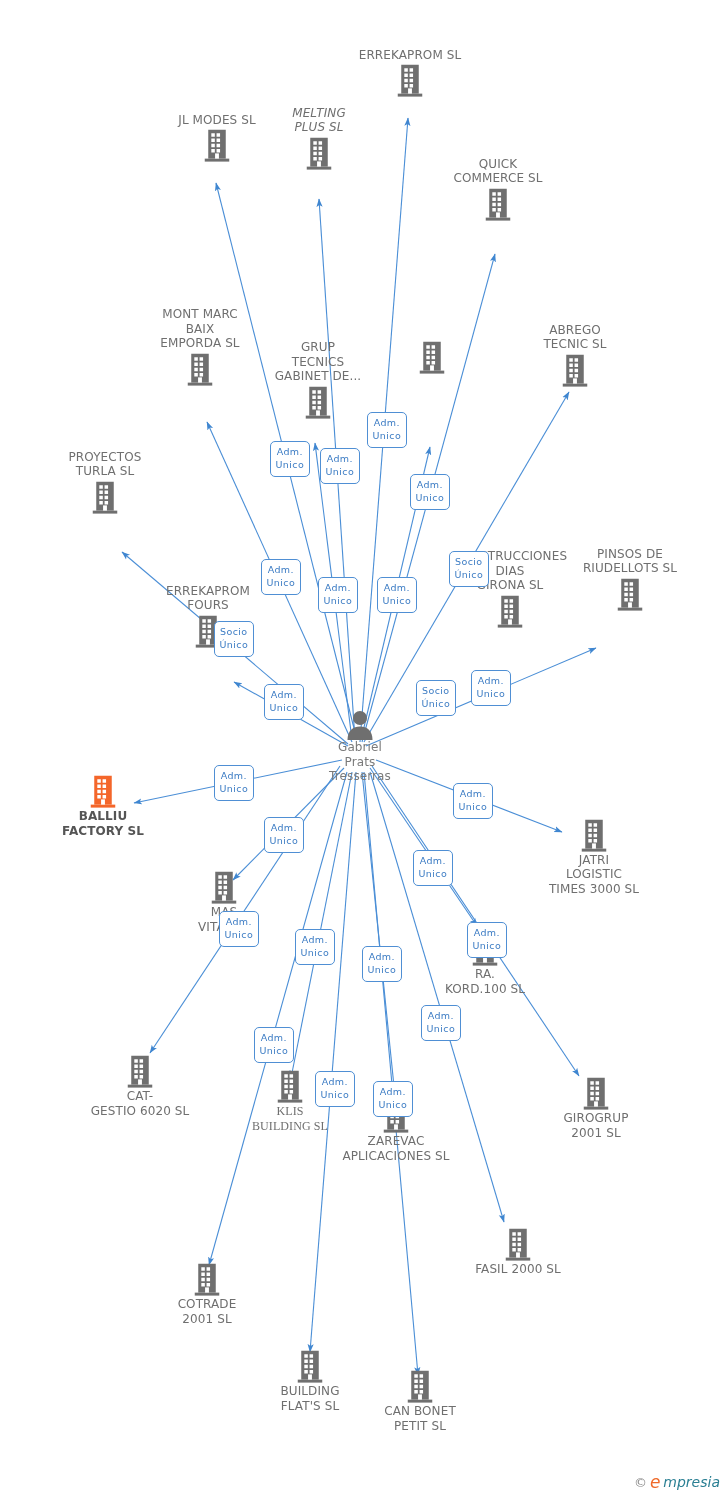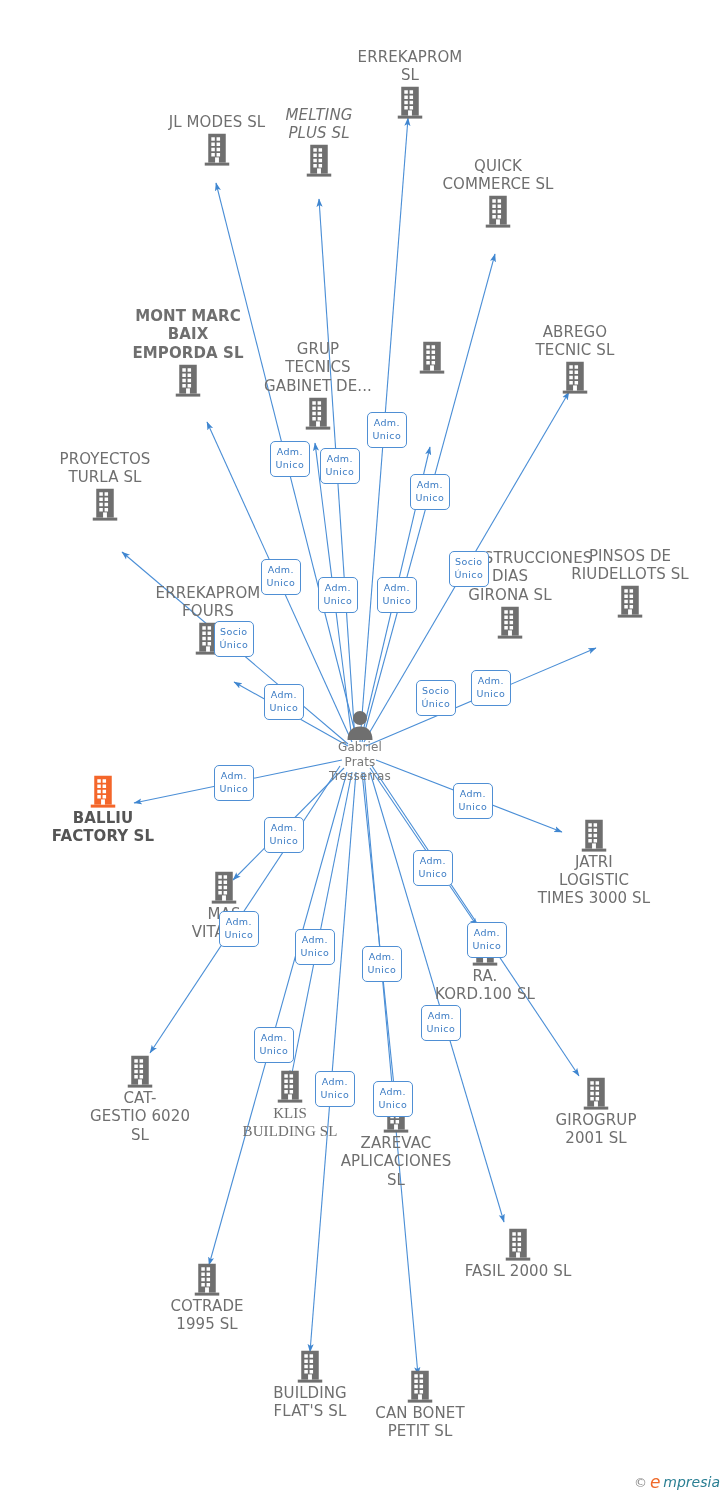--- a/index.html
+++ b/index.html
@@ -24,21 +24,21 @@
   .node {
     position: absolute;
     width: 120px;
     margin-left: -60px;
     text-align: center;
     line-height: 1.22;
   }
   .node .ico { display: block; line-height: 0; }
   .node .lbl {
     display: block;
-    font-size: 15px;
+    font-size: 12px;
     color: #6b6b6b;
     letter-spacing: 0.1px;
     white-space: pre-line;
   }
   .node.company .lbl { color: #6f6f6f; }
   .node.focal .lbl { color: #555555; font-weight: bold; }
   .node.person .lbl { color: #7a7a7a; font-size: 12px; }
   .node.labeltop .lbl { margin-bottom: 1px; }
   .badge {
     position: absolute;
@@ -170,21 +170,21 @@
             <rect x="16.5" y="6" width="4" height="4" fill="#ffffff"></rect>
             <rect x="10.5" y="12" width="4" height="4" fill="#ffffff"></rect>
             <rect x="16.5" y="12" width="4" height="4" fill="#ffffff"></rect>
             <rect x="10.5" y="18" width="4" height="4" fill="#ffffff"></rect>
             <rect x="16.5" y="18" width="4" height="4" fill="#ffffff"></rect>
             <rect x="10.5" y="24" width="4" height="4" fill="#ffffff"></rect>
             <rect x="16.5" y="24" width="4" height="4" fill="#ffffff"></rect>
             <rect x="14.8" y="29" width="4.4" height="6" fill="#ffffff"></rect>
           </svg></span>
       </div>
-      <div class="node company labeltop" style="left: 188px; top: 307px; font-weight: bold;">
+      <div class="node company labeltop" style="left: 200px; top: 307px;">
         <span class="lbl">MONT MARC
 BAIX
 EMPORDA SL</span>
         <span class="ico"><svg width="30" height="35" viewBox="0 0 34 40" xmlns="http://www.w3.org/2000/svg">
             <rect x="7" y="2" width="20" height="33" fill="#6f6f6f"></rect>
             <rect x="3" y="35" width="28" height="3.4" fill="#6f6f6f"></rect>
             <rect x="10.5" y="6" width="4" height="4" fill="#ffffff"></rect>
             <rect x="16.5" y="6" width="4" height="4" fill="#ffffff"></rect>
             <rect x="10.5" y="12" width="4" height="4" fill="#ffffff"></rect>
             <rect x="16.5" y="12" width="4" height="4" fill="#ffffff"></rect>
@@ -458,21 +458,21 @@
             <rect x="16.5" y="6" width="4" height="4" fill="#ffffff"></rect>
             <rect x="10.5" y="12" width="4" height="4" fill="#ffffff"></rect>
             <rect x="16.5" y="12" width="4" height="4" fill="#ffffff"></rect>
             <rect x="10.5" y="18" width="4" height="4" fill="#ffffff"></rect>
             <rect x="16.5" y="18" width="4" height="4" fill="#ffffff"></rect>
             <rect x="10.5" y="24" width="4" height="4" fill="#ffffff"></rect>
             <rect x="16.5" y="24" width="4" height="4" fill="#ffffff"></rect>
             <rect x="14.8" y="29" width="4.4" height="6" fill="#ffffff"></rect>
           </svg></span>
         <span class="lbl">COTRADE
-1995 SL</span>
+2001 SL</span>
       </div>
       <div class="node company" style="left: 310px; top: 1349px;">
         <span class="ico"><svg width="30" height="35" viewBox="0 0 34 40" xmlns="http://www.w3.org/2000/svg">
             <rect x="7" y="2" width="20" height="33" fill="#6f6f6f"></rect>
             <rect x="3" y="35" width="28" height="3.4" fill="#6f6f6f"></rect>
             <rect x="10.5" y="6" width="4" height="4" fill="#ffffff"></rect>
             <rect x="16.5" y="6" width="4" height="4" fill="#ffffff"></rect>
             <rect x="10.5" y="12" width="4" height="4" fill="#ffffff"></rect>
             <rect x="16.5" y="12" width="4" height="4" fill="#ffffff"></rect>
             <rect x="10.5" y="18" width="4" height="4" fill="#ffffff"></rect>

